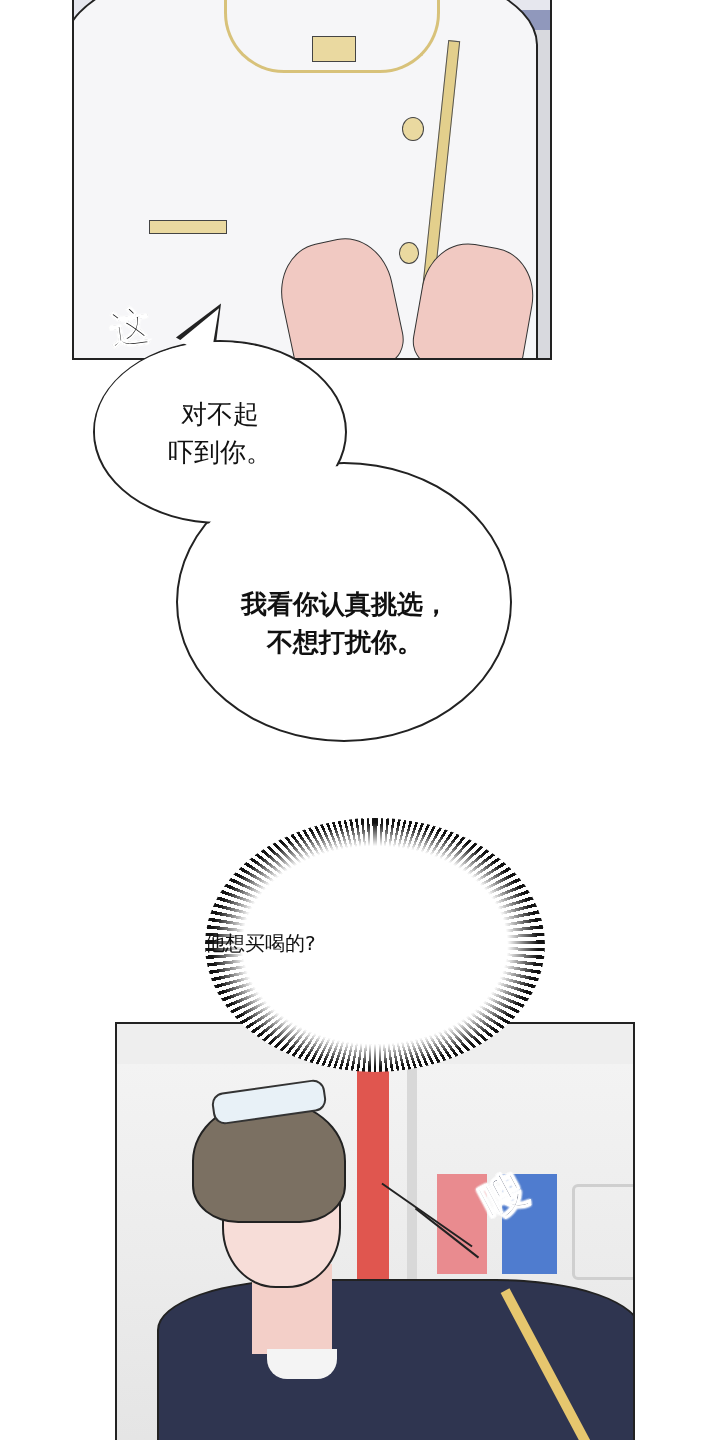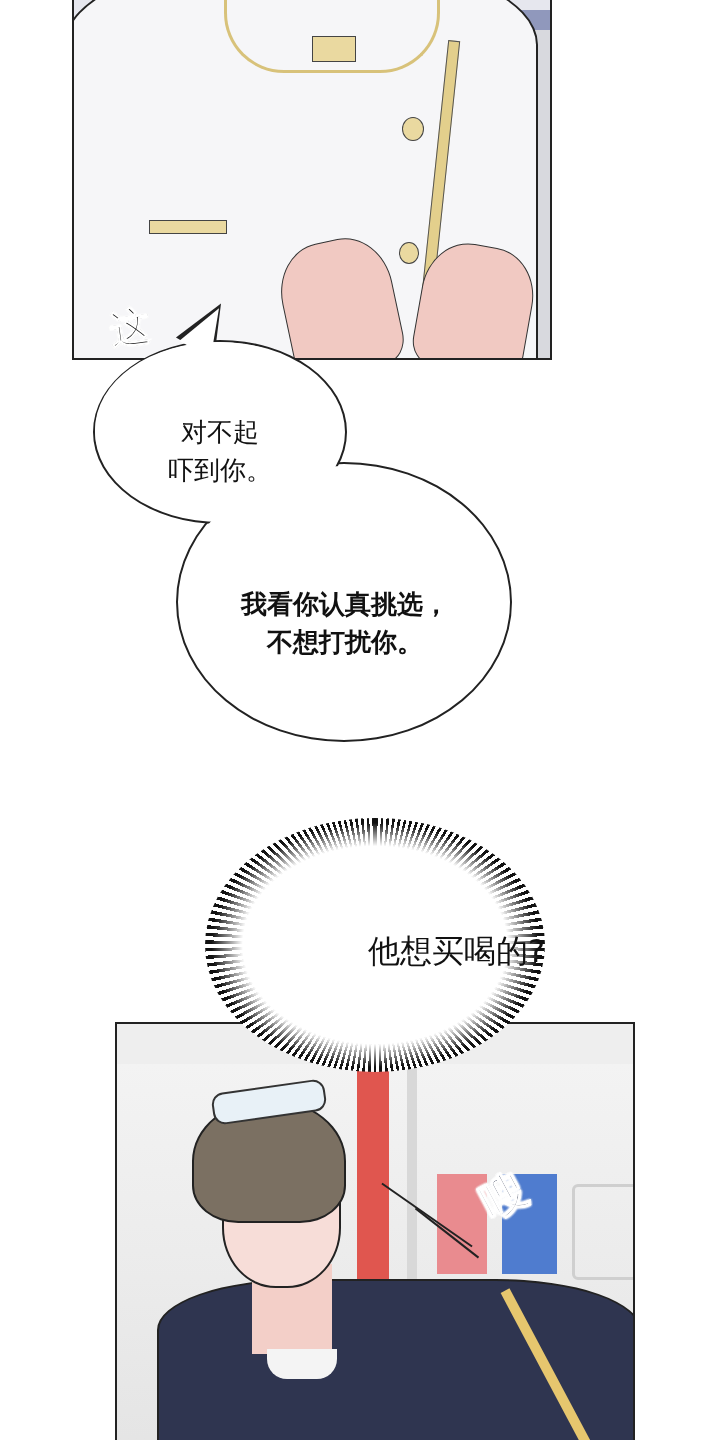--- a/index.html
+++ b/index.html
@@ -40,32 +40,32 @@
   .bubble { position:absolute; background:#fff; border:2px solid #222; border-radius:50%; }
   #bubble1 { left:93px; top:340px; width:250px; height:180px; }
   #bubble2 { left:176px; top:462px; width:332px; height:276px; }
   .bubble-cover { position:absolute; background:#fff; border-radius:50%; }
   #bubble1-cover { left:95px; top:342px; width:246px; height:176px; }
   .tail1 { position:absolute; left:186px; top:300px; width:0; height:0;
     border-left:22px solid transparent; border-right:22px solid transparent; border-bottom:52px solid #222; transform:rotate(30deg); }
   .tail1i { position:absolute; left:189px; top:305px; width:0; height:0;
     border-left:18px solid transparent; border-right:18px solid transparent; border-bottom:48px solid #fff; transform:rotate(30deg); }
   .bubble-text { position:absolute; color:#111; font-size:26px; line-height:38px; text-align:center; white-space:pre; }
-  #text1 { left:150px; top:395px; width:140px;margin-top:18px; }
+  #text1 { left:150px; top:395px; width:140px; }
   #text2 { left:200px; top:585px; width:290px;font-weight:bold; }
 
   
   #thought {
     position:absolute; left:205px; top:818px; width:340px; height:254px; border-radius:50%;
     background:
       radial-gradient(ellipse at center, #fff 0 55%, rgba(0,0,0,0) 68%),
       repeating-conic-gradient(from 0deg at 50% 50%, #111 0deg 1.2deg, #fff 1.2deg 2.6deg);
     z-index:3;
   }
-  #thought-text { position:absolute; left:205px; top:930px; width:340px; text-align:right; font-size:32px; color:#111; z-index:4; }
+  #thought-text { position:absolute; left:205px; top:930px; width:340px; text-align:left; font-size:20px; color:#111; z-index:4; }
 
   
   .shelf-bg { position:absolute; left:0; top:40px; width:100%; height:400px; background:linear-gradient(#f3f3f3,#e4e4e4); }
   .pillar { position:absolute; left:240px; top:40px; width:32px; height:260px; background:#e0564f; }
   .pillar2 { position:absolute; left:290px; top:40px; width:10px; height:360px; background:#d8d8d8; }
   .box-red { position:absolute; left:320px; top:150px; width:50px; height:100px; background:#e98b8f; }
   .box-blue { position:absolute; left:385px; top:150px; width:55px; height:100px; background:#4f7ccf; }
   .frame-r { position:absolute; left:455px; top:160px; width:60px; height:90px; border:3px solid #cfcfcf; border-radius:6px; }
   .hair { position:absolute; left:75px; top:75px; width:150px; height:120px; background:#7b7062; border-radius:50% 50% 30% 30%; border:2px solid #222; }
   .goggles { position:absolute; left:95px; top:62px; width:110px; height:28px; background:#e8f1f7; border:2px solid #333; border-radius:12px; transform:rotate(-8deg); }

